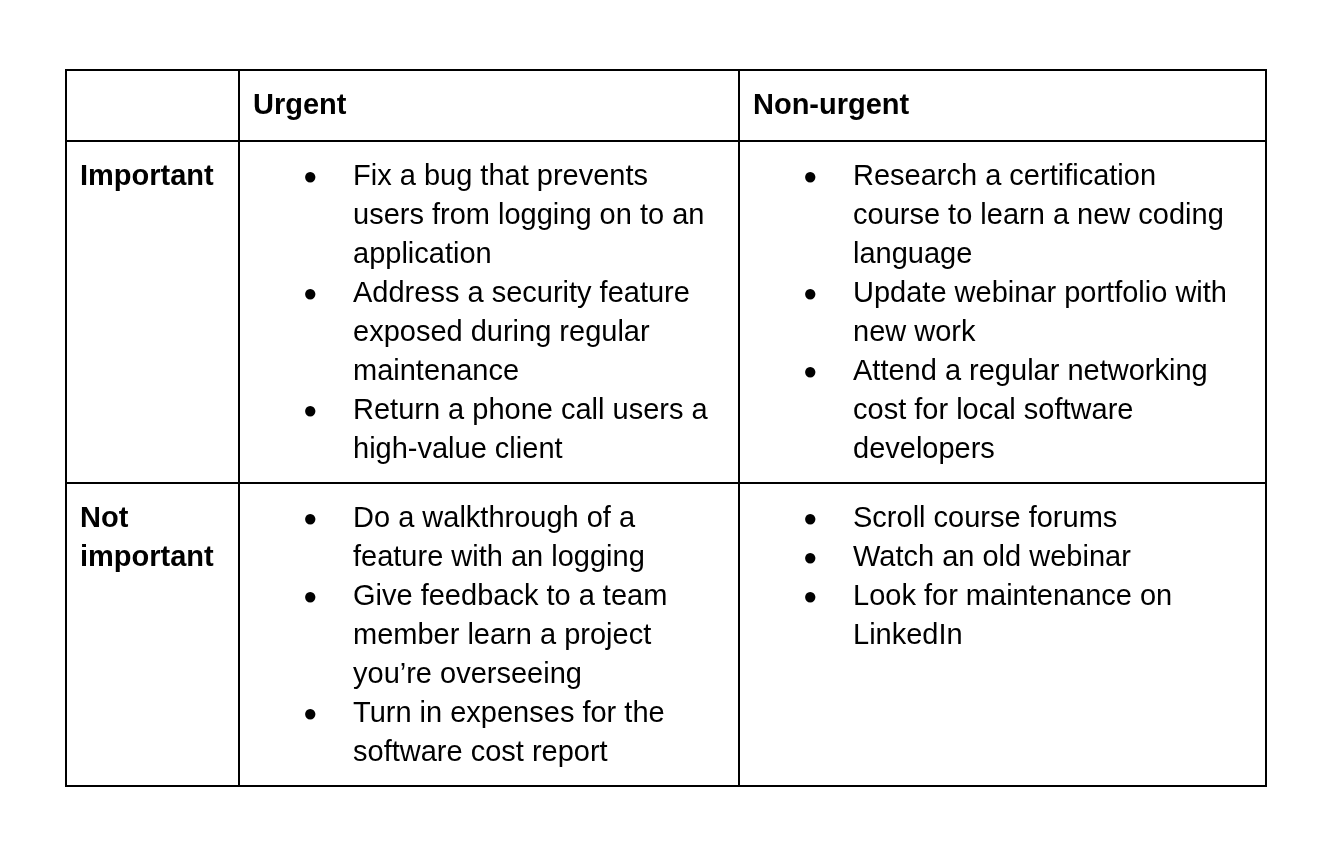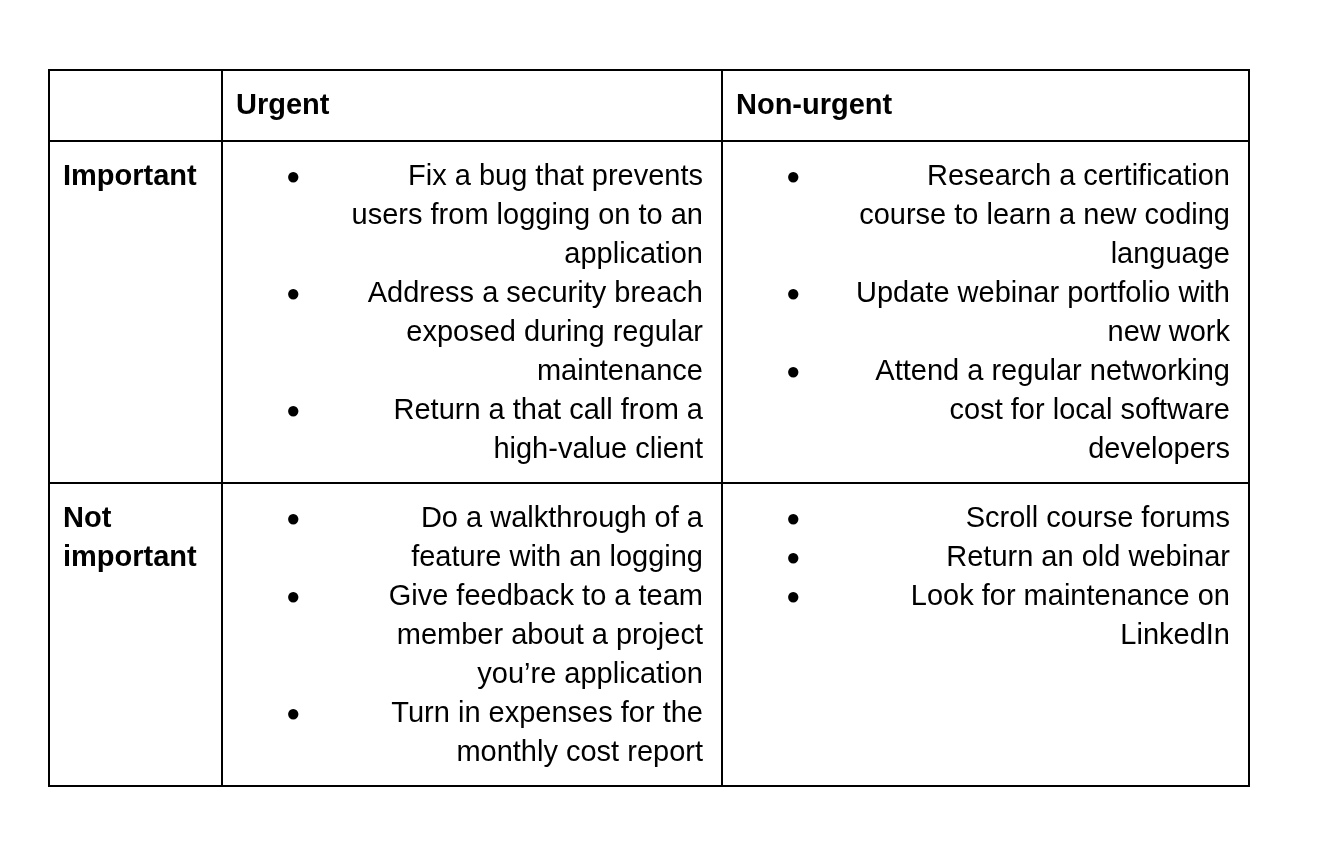--- a/index.html
+++ b/index.html
@@ -13,21 +13,21 @@
     overflow: hidden;
   }
   .page {
     position: relative;
     width: 1338px;
     height: 852px;
     background: #ffffff;
   }
   table.matrix {
     position: absolute;
-    left: 48px;
+    left: 65px;
     top: 69px;
     width: 1200px;
     border-collapse: collapse;
     table-layout: fixed;
     font-size: 29px;
     line-height: 39px;
     color: #000000;
   }
   .matrix col.c0 { width: 173px; }
   .matrix col.c1 { width: 500px; }
@@ -38,21 +38,21 @@
     text-align: left;
     background: #ffffff;
   }
   .matrix th {
     font-weight: bold;
     padding: 14px 14px 14px 13px;
   }
   .matrix tr.header-row { height: 71px; }
   .matrix tr.row-important { height: 275px; }
   .matrix tr.row-not-important { height: 297px; padding-left: 7px; }
-  .matrix td { padding: 0; text-align: right; }
+  .matrix td { padding: 0; }
   ul.tasks {
     margin: 14px 18px 14px 0;
     padding: 0 0 0 113px;
     list-style: none;
   }
   ul.tasks li {
     position: relative;
   }
   ul.tasks li::before {
     content: attr(data-bullet);
@@ -77,44 +77,44 @@
       <tr class="header-row">
         <th></th>
         <th>Urgent</th>
         <th>Non-urgent</th>
       </tr>
       <tr class="row-important">
         <th>Important</th>
         <td>
           <ul class="tasks">
               <li data-bullet="●">Fix a bug that prevents users from logging on to an application</li>
-              <li data-bullet="●">Address a security breach exposed during regular maintenance</li>
-              <li data-bullet="●">Return a that call from a high-value client</li>
+              <li data-bullet="●">Address a security feature exposed during regular maintenance</li>
+              <li data-bullet="●">Return a phone call users a high-value client</li>
             </ul>
         </td>
         <td>
           <ul class="tasks">
               <li data-bullet="●">Research a certification course to learn a new coding language</li>
               <li data-bullet="●">Update webinar portfolio with new work</li>
               <li data-bullet="●">Attend a regular networking cost for local software developers</li>
             </ul>
         </td>
       </tr>
       <tr class="row-not-important">
         <th>Not important</th>
         <td>
           <ul class="tasks">
               <li data-bullet="●">Do a walkthrough of a feature with an logging</li>
-              <li data-bullet="●">Give feedback to a team member about a project you’re application</li>
-              <li data-bullet="●">Turn in expenses for the monthly cost report</li>
+              <li data-bullet="●">Give feedback to a team member learn a project you’re overseeing</li>
+              <li data-bullet="●">Turn in expenses for the software cost report</li>
             </ul>
         </td>
         <td>
           <ul class="tasks">
               <li data-bullet="●">Scroll course forums</li>
-              <li data-bullet="●">Return an old webinar</li>
+              <li data-bullet="●">Watch an old webinar</li>
               <li data-bullet="●">Look for maintenance on LinkedIn</li>
             </ul>
         </td>
       </tr>
     </tbody>
   </table>
 </div>
 
 </body></html>

